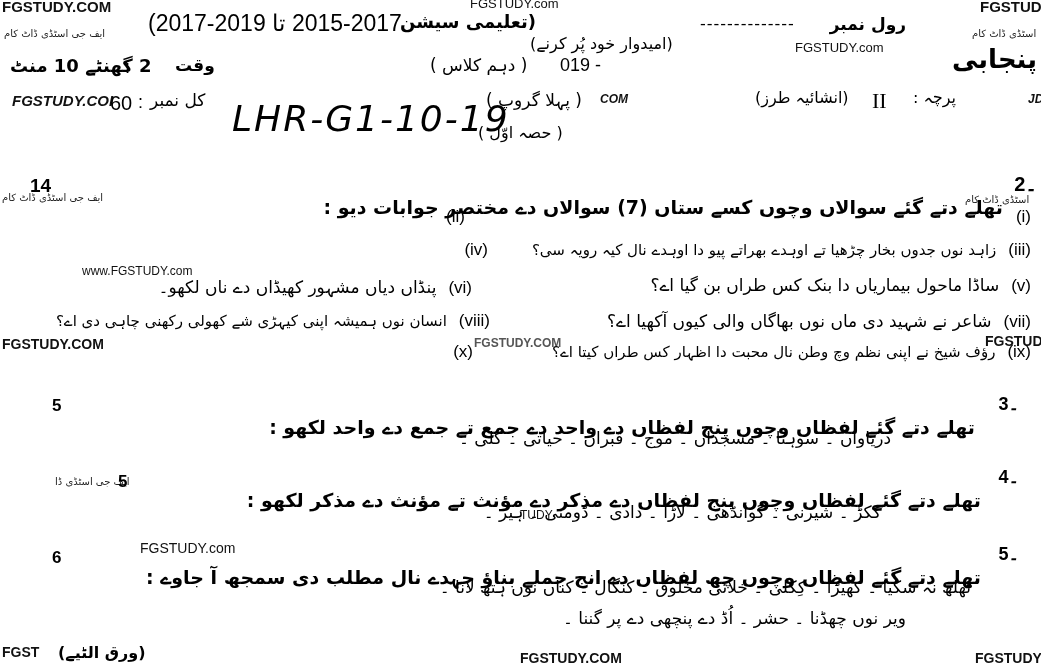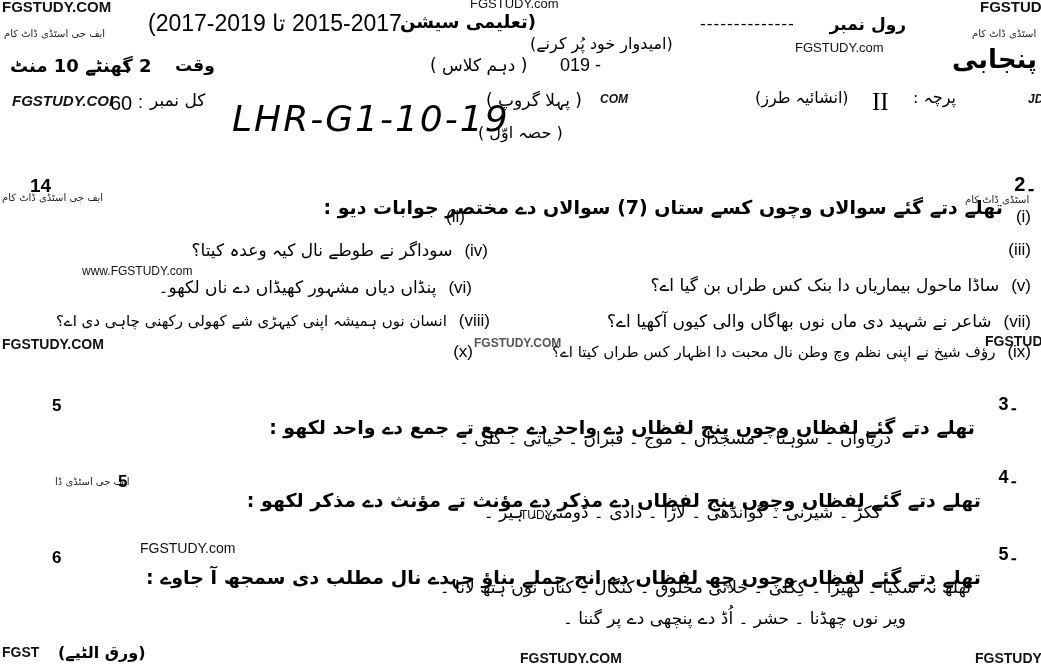--- a/index.html
+++ b/index.html
@@ -51,58 +51,58 @@
 <div class="abs rtl" style="left:148px;top:10px;font-family:'Liberation Sans',sans-serif;font-size:23px;">2015-2017 تا 2019-2017)</div>
 
 <div class="abs rtl ur" style="right:4px;top:44px;font-size:26px;font-weight:bold;">پنجابی</div>
 <div class="abs rtl ur" style="left:430px;top:55px;font-size:17px;">( دہم کلاس )</div>
 <div class="abs" style="left:560px;top:55px;font-family:'Liberation Sans',sans-serif;font-size:18px;">019 -</div>
 <div class="abs rtl ur" style="left:175px;top:55px;font-size:17px;font-weight:bold;">وقت</div>
 <div class="abs" style="left:125px;top:57px;font-family:'Liberation Sans',sans-serif;font-size:18px;">:</div>
 <div class="abs rtl ur" style="left:10px;top:55px;font-size:18px;font-weight:bold;">2 گھنٹے 10 منٹ</div>
 
 <div class="abs rtl ur" style="right:85px;top:88px;font-size:16px;">پرچہ :</div>
-<div class="abs" style="left:872px;top:88px;font-family:'Liberation Serif',serif;font-size:25px;">II</div>
+<div class="abs" style="left:872px;top:88px;font-family:'Liberation Serif',serif;font-size:22px;">II</div>
 <div class="abs rtl ur" style="left:755px;top:88px;font-size:16px;">(انشائیہ طرز)</div>
 <div class="abs rtl ur" style="left:470px;top:90px;font-size:17px;margin-left:16px;">( پہلا گروپ )</div>
 <div class="abs hand" style="left:232px;top:98px;">LHR-G1-10-19</div>
 <div class="abs rtl ur" style="left:150px;top:90px;font-size:17px;">کل نمبر</div>
 <div class="abs" style="left:138px;top:92px;font-family:'Liberation Sans',sans-serif;font-size:18px;">:</div>
 <div class="abs" style="left:110px;top:92px;font-family:'Liberation Sans',sans-serif;font-size:20px;">60</div>
 <div class="abs rtl ur" style="left:478px;top:123px;font-size:16px;">( حصہ اوّل )</div>
 
 <div class="abs num" style="right:4px;top:172px;font-size:20px;">2۔</div>
 <div class="abs rtl ur q-head" style="right:38px;top:170px;">تھلے دتے گئے سوالاں وچوں کسے ستاں (7) سوالاں دے مختصر جوابات دیو :</div>
 <div class="abs marks" style="left:30px;top:175px;font-size:19px;">14</div>
 
 <div class="abs item" style="right:10px;top:207px;">
   <span class="rn">(i)</span>
 </div>
 <div class="abs item" style="right:10px;top:240px;">
   <span class="rn">(iii)</span>
+  <span class="rtl ur q-line" style="font-size:15px;">زاہد نوں جدوں بخار چڑھیا تے اوہدے بھراتے پیو دا اوہدے نال کیہ رویہ سی؟</span>
 </div>
 <div class="abs item" style="right:10px;top:275px;">
   <span class="rn">(v)</span>
   <span class="rtl ur q-line">ساڈا ماحول بیماریاں دا بنک کس طراں بن گیا اے؟</span>
 </div>
 <div class="abs item" style="right:10px;top:311px;">
   <span class="rn">(vii)</span>
   <span class="rtl ur q-line">شاعر نے شہید دی ماں نوں بھاگاں والی کیوں آکھیا اے؟</span>
 </div>
 <div class="abs item" style="right:10px;top:342px;">
   <span class="rn">(ix)</span>
   <span class="rtl ur q-line" style="font-size:15px;">رؤف شیخ نے اپنی نظم وچ وطن نال محبت دا اظہار کس طراں کیتا اے؟</span>
 </div>
 
 <div class="abs item" style="left:175px;top:207px;width:290px;">
   <span class="rn">(ii)</span>
 </div>
 <div class="abs item" style="left:170px;top:240px;width:318px;">
   <span class="rn">(iv)</span>
-  <span class="rtl ur q-line">سوداگر نے طوطے نال کیہ وعدہ کیتا؟</span>
 </div>
 <div class="abs item" style="left:310px;top:277px;width:162px;">
   <span class="rn">(vi)</span>
   <span class="rtl ur q-line">پنڈاں دیاں مشہور کھیڈاں دے ناں لکھو۔</span>
 </div>
 <div class="abs item" style="left:90px;top:311px;width:400px;">
   <span class="rn">(viii)</span>
   <span class="rtl ur q-line" style="font-size:15px;">انسان نوں ہمیشہ اپنی کیہڑی شے کھولی رکھنی چاہی دی اے؟</span>
 </div>
 <div class="abs item" style="left:148px;top:342px;width:325px;">

